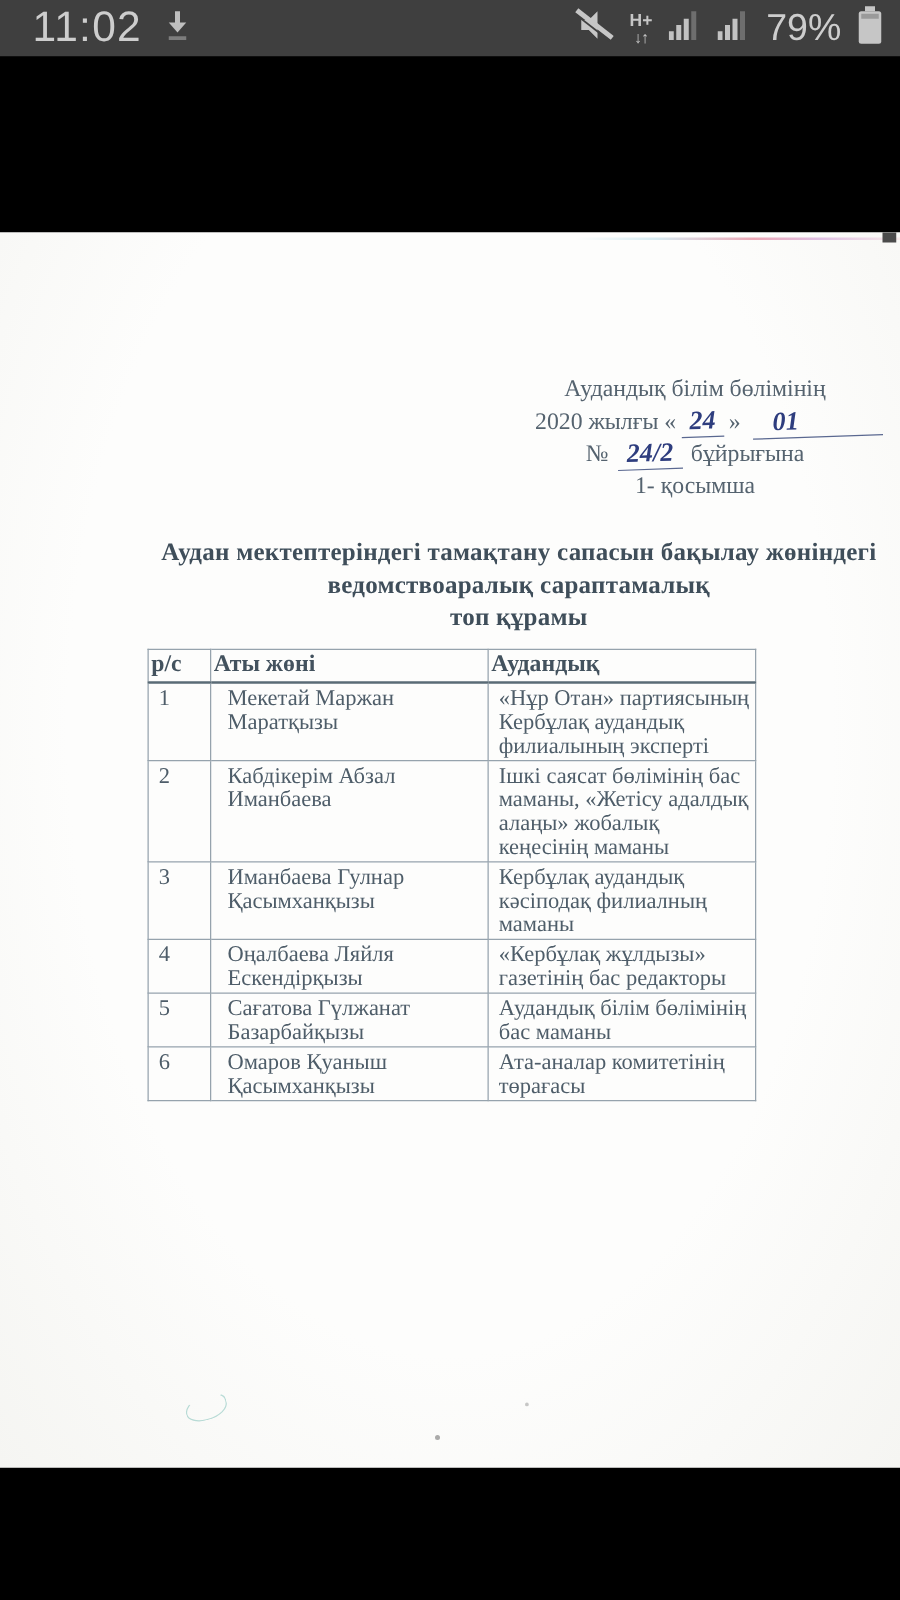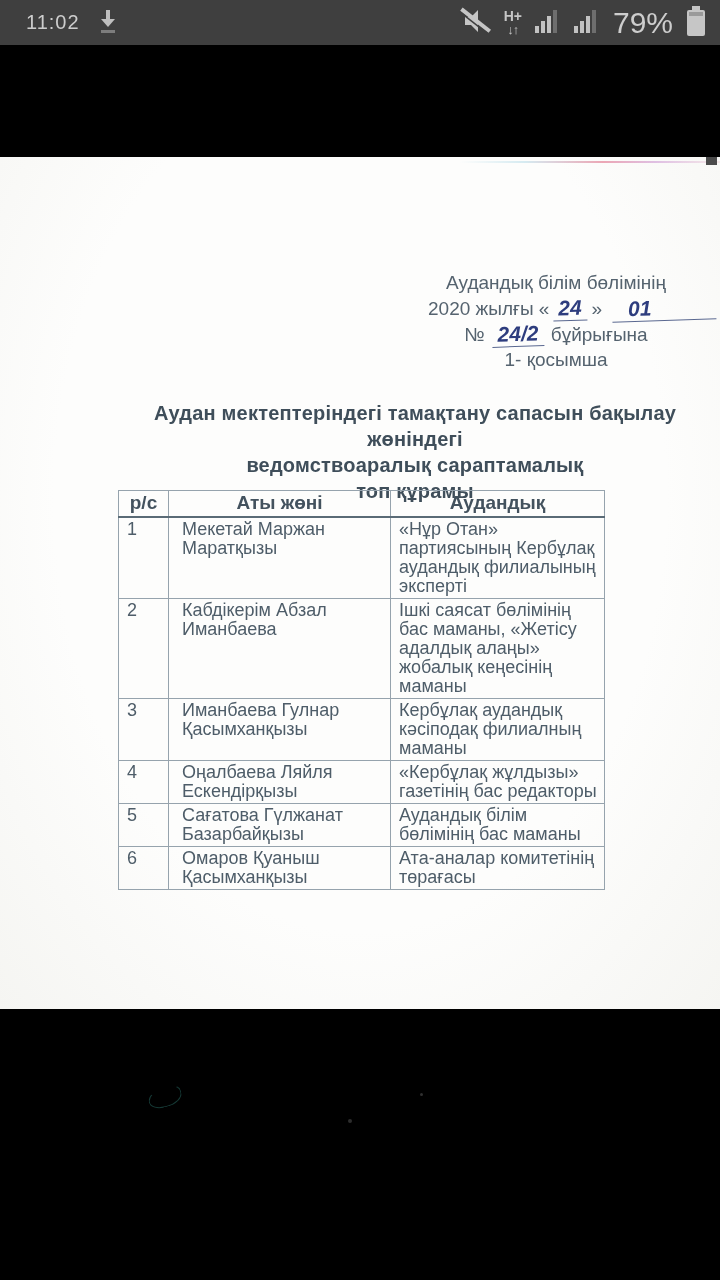--- a/index.html
+++ b/index.html
@@ -9,32 +9,32 @@
     overflow:hidden; font-family:"Liberation Sans", sans-serif;
   }
   
   .statusbar {
     position:absolute; top:0; left:0; width:720px; height:45px;
     background:#3f3f3f; display:flex; align-items:center;
     justify-content:space-between; padding:0 14px 0 26px;
   }
   .sb-left { display:flex; align-items:center; gap:16px; }
   .sb-right { display:flex; align-items:center; gap:13px; }
-  .sb-time { font-size:20px; color:#cdcdcd; letter-spacing:1px; }
+  .sb-time { font-size:34px; color:#cdcdcd; letter-spacing:1px; }
   .sb-pct { font-size:30px; color:#cdcdcd; }
   .net-block { display:flex; flex-direction:column; align-items:center; line-height:1; }
   .net-type { font-size:14px; font-weight:bold; color:#c6c6c6; }
   .net-arrows { font-size:13px; color:#c6c6c6; letter-spacing:-1px; }
   .sb-icon { display:block; }
   
   .page {
-    position:absolute; top:157px; left:0; width:720px; height:852px;
+    position:absolute; top:186px; left:0; width:720px; height:988px;
     background:#fcfcfb;
     background-image:radial-gradient(ellipse at 50% 40%, #fdfdfc 60%, #f5f5f2 100%);
-    font-family:Liberation Sans, sans-serif;
+    font-family:Liberation Serif, serif;
     color:#4e5d69;
   }
   .scan-streak {
     position:absolute; top:4px; right:0; width:260px; height:2px;
     background:linear-gradient(90deg, rgba(230,150,160,0),
       rgba(140,200,220,0.35) 25%, rgba(225,110,135,0.6) 55%,
       rgba(190,120,200,0.45) 75%, rgba(230,150,160,0.15));
   }
   .scan-corner { position:absolute; top:0; right:3px; width:11px; height:8px; background:#4b4b4b; }
   
@@ -62,21 +62,21 @@
     border-collapse:collapse; table-layout:fixed;
     font-size:18px; line-height:19px; color:#4e5d69;
   }
   .doc-table col.c-num { width:50px; }
   .doc-table col.c-name { width:222px; }
   .doc-table col.c-pos { width:214px; }
   .doc-table th, .doc-table td {
     border:1px solid #96a3ad; vertical-align:top; font-weight:normal;
   }
   .doc-table th {
-    font-weight:bold; color:#43525e; font-size:19px; text-align:center;
+    font-weight:bold; color:#43525e; font-size:19px; text-align:left;
     padding:2px 2px 3px; border-bottom:2px solid #5a6b76; height:26px;
   }
   .doc-table td { padding:2px 2px 2px 8px; }
   .doc-table td.cell-name { padding:2px 34px 2px 13px; }
   .doc-table td.cell-pos { padding:2px 4px 2px 8px; }
   tr.r1 td { height:53px; }
   tr.r2 td { height:77px; }
   tr.r3 td { height:58px; }
   tr.r4 td { height:40px; }
   tr.r5 td { height:40px; }

